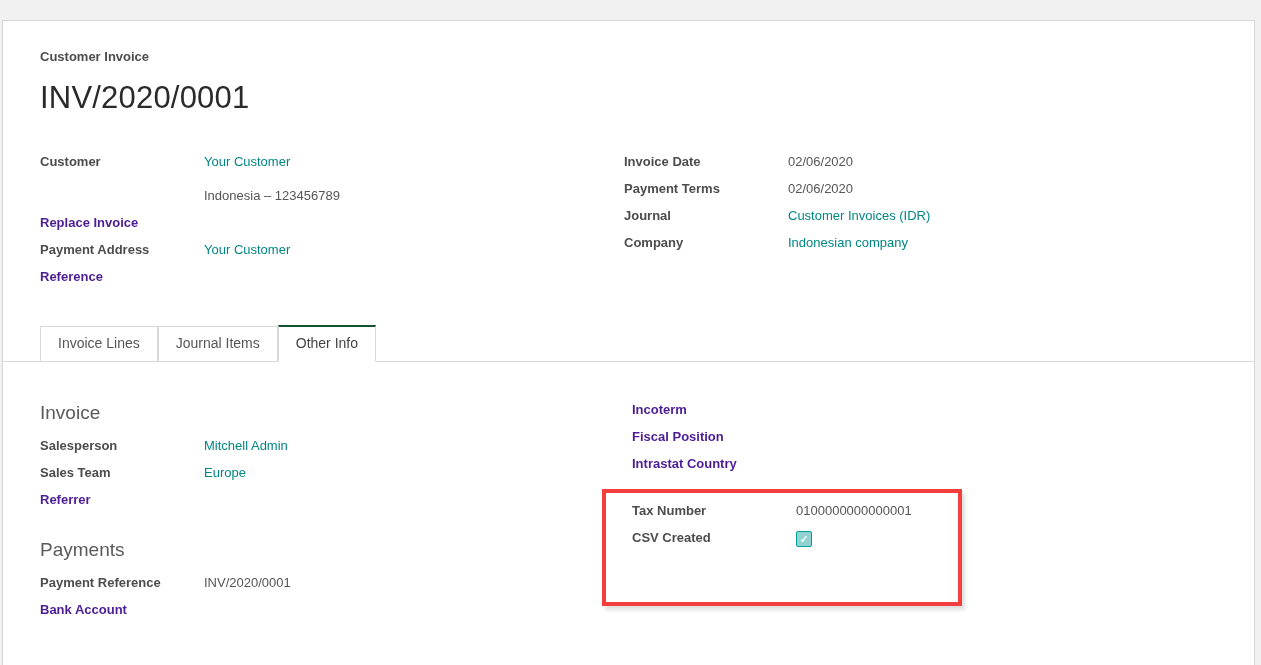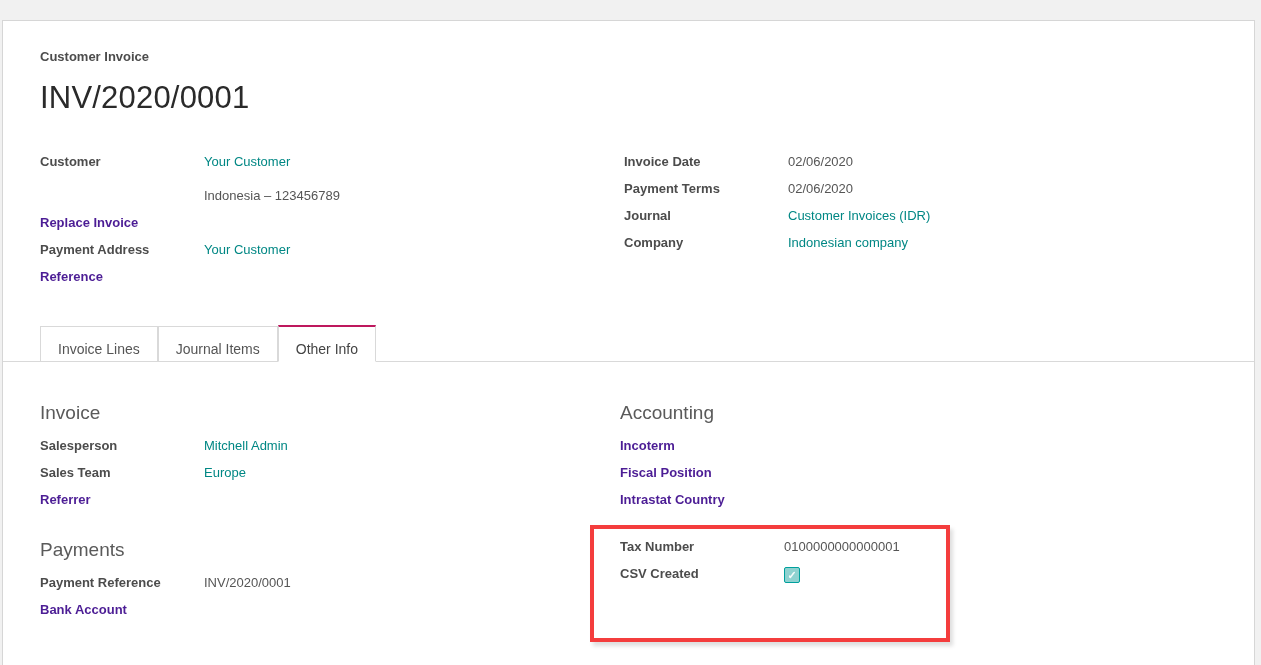--- a/index.html
+++ b/index.html
@@ -60,39 +60,39 @@
     padding-left: 37px;
     border-bottom: 1px solid #d9d9d9;
     height: 36px;
   }
   .tab {
     background: #fff;
     border: 1px solid #d9d9d9;
     border-bottom: none;
     height: 35px;
     line-height: 32px;
-    padding: 6px 17px;
+    padding: 0 17px;
     font-size: 14px;
     color: #555;
     cursor: pointer;
   }
   .tab.active {
-    border-top: 2px solid #be185d;
+    border-top: 2px solid #14532d;
     position: relative;
     margin-bottom: -1px;
     border-bottom: 1px solid #ffffff;
     height: 37px;
     color: #444;
   }
   
   .notebook { padding-top: 40px; }
   .section-grid {
     display: grid;
     grid-template-columns: 560px 1fr;
-    column-gap: 20px;
+    column-gap: 32px;
   }
   .section { margin-bottom: 28px; }
   .section h2 {
     font-size: 19px;
     font-weight: 400;
     color: #5a5a5a;
     margin-bottom: 14px;
   }
   .section .field-row { margin-bottom: 8px; }
   .etax-wrap { position: relative; }
@@ -210,21 +210,20 @@
           </div>
           <div class="field-row">
             <span class="flabel muted">Bank Account</span>
             <span class="fvalue"></span>
           </div>
         </div>
       </div>
 
       <div class="col">
         <div class="section">
-          <h2>Accounting</h2>
           <div class="field-row">
             <span class="flabel muted">Incoterm</span>
             <span class="fvalue"></span>
           </div>
           <div class="field-row">
             <span class="flabel muted">Fiscal Position</span>
             <span class="fvalue"></span>
           </div>
           <div class="field-row">
             <span class="flabel muted">Intrastat Country</span>

